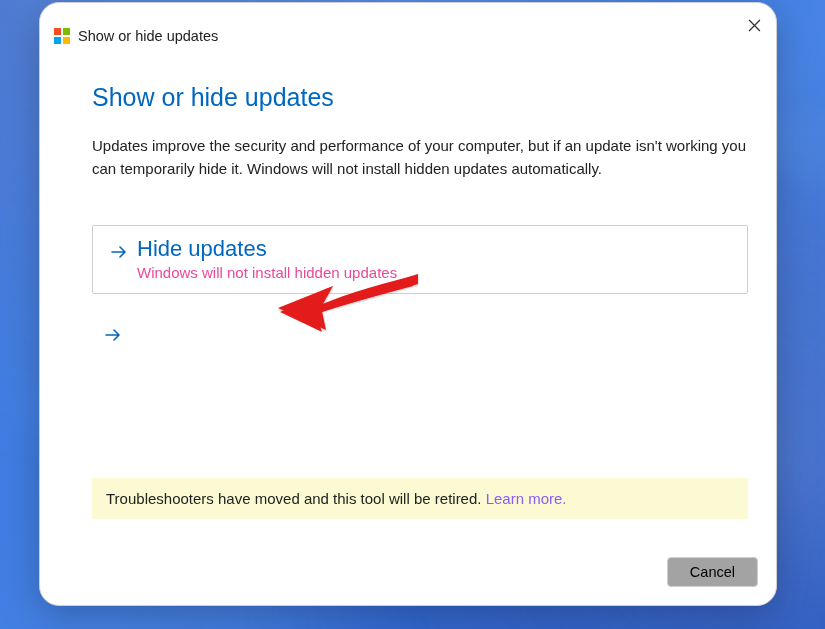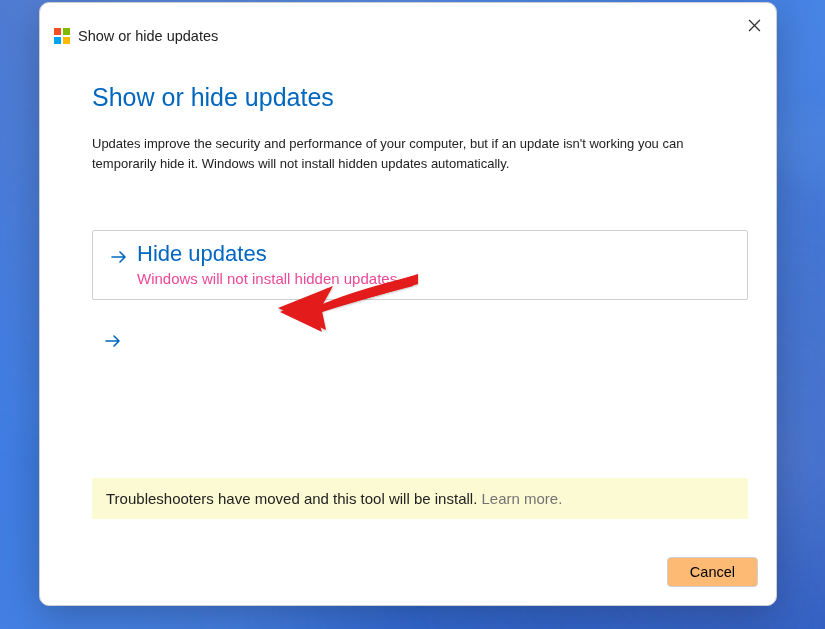--- a/index.html
+++ b/index.html
@@ -16,21 +16,21 @@
     }
     .s1 { top: -400px; left: -300px; transform: rotate(20deg); }
     .s2 { bottom: -600px; right: -300px; background: radial-gradient(circle at 60% 40%, rgba(30,80,200,0.6), rgba(30,80,200,0) 60%); }
     .s3 { top: 100px; right: -500px; width: 900px; height: 900px; background: radial-gradient(circle at 40% 40%, rgba(255,255,255,0.18), rgba(255,255,255,0) 55%); }
 
     .dialog {
       position: absolute; top: 2px; left: 39px;
       width: 738px; height: 604px;
       background: #fff;
       border: 1px solid #cfcfcf;
-      border-radius: 10px;
+      border-radius: 20px;
       box-shadow: 0 10px 40px rgba(0,0,0,0.25);
     }
     .close-btn {
       position: absolute; top: 8px; right: 8px;
       width: 28px; height: 28px;
       display: flex; align-items: center; justify-content: center;
       cursor: pointer; border-radius: 4px;
     }
     .titlebar {
       position: absolute; top: 25px; left: 14px;
@@ -47,45 +47,45 @@
     .app-name { font-size: 14.5px; color: #222; }
 
     .content {
       position: absolute; top: 80px; left: 52px; right: 28px;
     }
     .heading {
       color: #0067c0; font-size: 25px; font-weight: 400;
       margin-bottom: 22px;
     }
     .intro {
-      color: #222; font-size: 13px; line-height: 1.55;
-      margin-bottom: 56px;
+      color: #222; font-size: 15px; line-height: 1.55;
+      margin-bottom: 44px;
     }
 
     .opt {
       border: 1px solid transparent; padding: 10px 18px 12px 10px;
       display: flex; gap: 8px; cursor: pointer;
       border-radius: 2px;
     }
     .opt.highlight { border-color: #cfcfcf; padding-left: 16px; }
     .opt + .opt { margin-top: 14px; }
     .arrow { flex: 0 0 auto; margin-top: 6px; }
     .opt-title { color: #0067c0; font-size: 22px; font-weight: 400; line-height: 1.2; }
     .opt-desc  { color: #ec4899; font-size: 15px; margin-top: 2px; }
 
     .notice {
       position: absolute; left: 52px; right: 28px; top: 475px;
       background: #fbfad3; padding: 12px 14px;
       font-size: 15px; color: #222;
     }
-    .notice a { color: #737373; text-decoration: none; }
+    .notice a { color: #8b5cf6; text-decoration: none; }
 
     .cancel-btn {
       position: absolute; bottom: 18px; right: 18px;
-      background: #fdba74; border: 1px solid #cfcfcf;
+      background: #a3a3a3; border: 1px solid #cfcfcf;
       border-radius: 4px; padding: 6px 22px;
       font-size: 14.5px; font-family: inherit; cursor: pointer;
     }
 
     .red-arrow {
       position: absolute; top: 262px; left: 278px;
       pointer-events: none;
     }
   </style>
 </head>
@@ -127,21 +127,21 @@
     </div>
 
     <div class="opt">
       <svg class="arrow" width="20" height="20" viewBox="0 0 20 20">
           <path d="M3 10 H15 M11 5 L16 10 L11 15" stroke="#0067c0" stroke-width="1.6" fill="none" stroke-linecap="round" stroke-linejoin="round"></path>
         </svg>
     </div>
   </div>
 
   <div class="notice">
-    <span>Troubleshooters have moved and this tool will be install. </span><a href="#">Learn more.</a>
+    <span>Troubleshooters have moved and this tool will be retired. </span><a href="#">Learn more.</a>
   </div>
 
   <button class="cancel-btn">Cancel</button>
 </div>
 
 <svg class="red-arrow" width="150" height="70" viewBox="0 0 150 70">
   <defs>
       <filter id="ds">
         <feDropShadow dx="0" dy="1" stdDeviation="1" flood-opacity="0.3"></feDropShadow>
       </filter>

